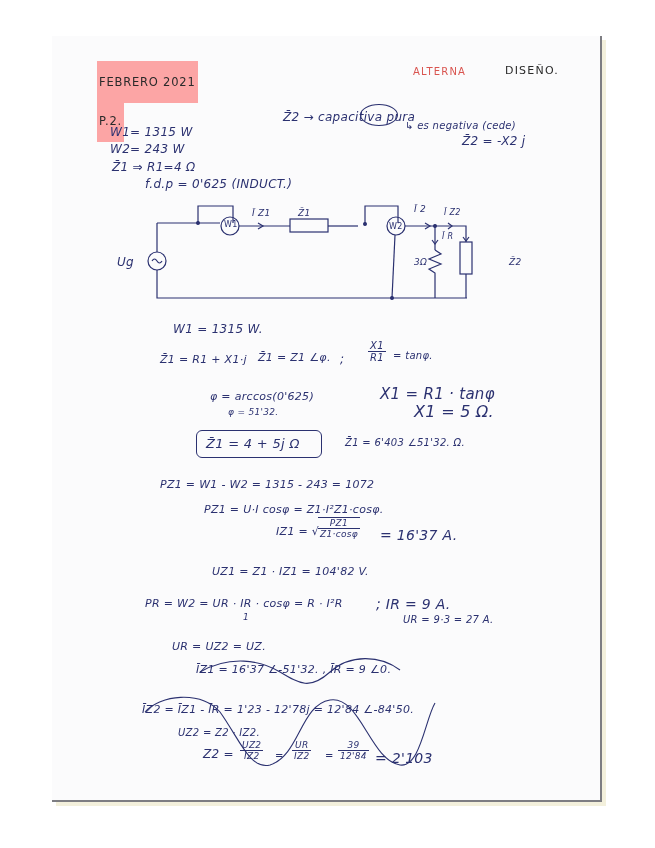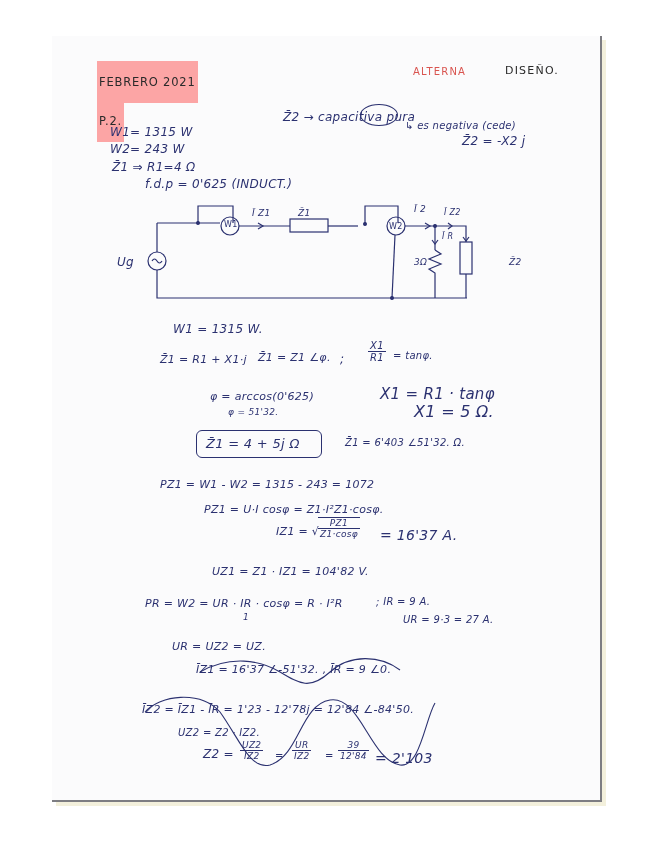--- a/index.html
+++ b/index.html
@@ -110,21 +110,21 @@
 <span class="t small" style="left:276px;top:525px;font-size:11px;">IZ1 = √</span>
 <span class="t small frac" style="left:318px;top:517px;font-size:9px;border-top:1px solid #2b3170;">
   <span class="num">PZ1</span>
   <span class="den">Z1·cosφ</span>
 </span>
 <span class="t small" style="left:380px;top:527px;font-size:14px;">= 16'37 A.</span>
 <span class="t small" style="left:212px;top:565px;font-size:11px;">UZ1 = Z1 · IZ1 = 104'82 V.</span>
 
 <span class="t small" style="left:145px;top:597px;font-size:11px;">PR = W2 = UR · IR · cosφ  =  R · I²R</span>
 <span class="t small" style="left:243px;top:612px;font-size:9px;">1</span>
-<span class="t small" style="left:376px;top:596px;font-size:10px;">; IR = 9 A.</span>
+<span class="t small" style="left:376px;top:596px;font-size:14px;">; IR = 9 A.</span>
 <span class="t small" style="left:403px;top:614px;font-size:10px;">UR = 9·3 = 27 A.</span>
 <span class="t small" style="left:172px;top:640px;font-size:11px;">UR = UZ2 = UZ.</span>
 
 <span class="t small" style="left:196px;top:663px;font-size:11px;">ĪZ1 = 16'37 ∠-51'32.  ,  ĪR = 9 ∠0.</span>
 <span class="t small" style="left:142px;top:703px;font-size:11px;">ĪZ2 = ĪZ1 - ĪR = 1'23 - 12'78j  =  12'84 ∠-84'50.</span>
 <span class="t small" style="left:178px;top:727px;font-size:10px;">UZ2 = Z2 · IZ2.</span>
 <span class="t small" style="left:203px;top:747px;font-size:12px;">Z2 =</span>
 <span class="t small frac" style="left:240px;top:740px;font-size:9px;">
   <span class="num">UZ2</span>
   <span class="den">IZ2</span>

